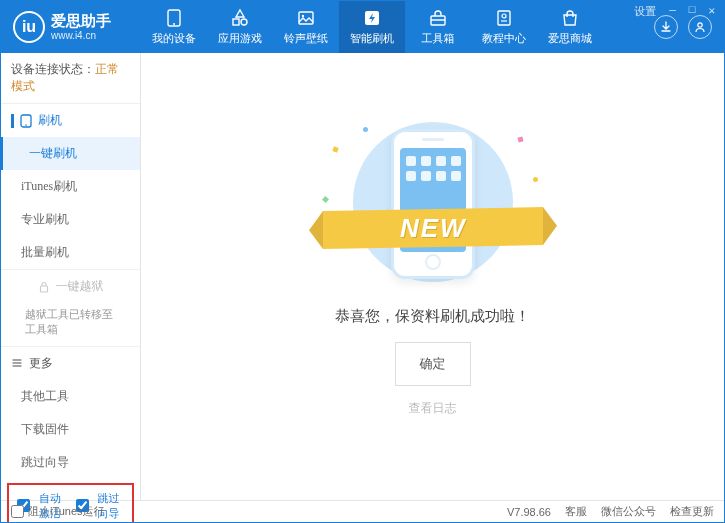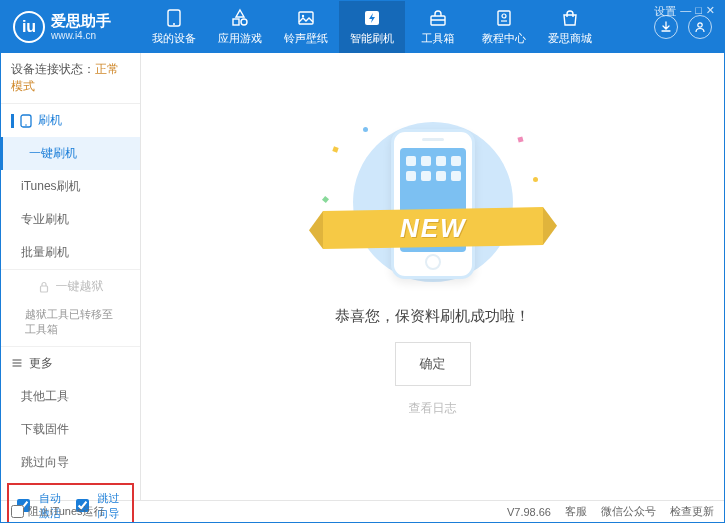--- a/index.html
+++ b/index.html
@@ -9,34 +9,34 @@
 .logo-circle { width: 32px; height: 32px; border: 2px solid #fff; border-radius: 50%; display: flex; align-items: center; justify-content: center; font-weight: bold; font-size: 16px; margin-right: 6px; }
 .logo-text { display: flex; flex-direction: column; line-height: 1.2; }
 .logo-name { font-size: 15px; font-weight: bold; }
 .logo-url { font-size: 10px; opacity: 0.85; }
 .nav { display: flex; flex: 1; height: 100%; }
 .nav-item { width: 66px; display: flex; flex-direction: column; align-items: center; justify-content: center; font-size: 11px; cursor: pointer; gap: 3px; position: relative; }
 .nav-item.active { background: #1569b8; }
 .nav-icon { width: 20px; height: 20px; display: flex; align-items: center; justify-content: center; }
 .header-right { display: flex; align-items: center; gap: 10px; padding-right: 12px; }
 .header-circle { width: 24px; height: 24px; border: 1.5px solid rgba(255,255,255,0.7); border-radius: 50%; display: flex; align-items: center; justify-content: center; cursor: pointer; }
-.window-controls { position: absolute; top: 4px; right: 10px; display: flex; gap: 4px; font-size: 11px; }
+.window-controls { position: absolute; top: 4px; right: 10px; display: flex; gap: 13px; font-size: 11px; font-family: Liberation Mono, monospace; }
 .window-controls span { cursor: pointer; color: rgba(255,255,255,0.8); }
 .body { display: flex; height: calc(100% - 52px - 22px); }
 .sidebar { width: 140px; border-right: 1px solid #e5e5e5; display: flex; flex-direction: column; font-size: 12px; color: #555; }
 .status-row { padding: 8px 10px; border-bottom: 1px solid #eee; }
 .status-value { color: #d08a2e; }
 .side-section { border-bottom: 1px solid #f0f0f0; }
 .section-head { display: flex; align-items: center; gap: 6px; padding: 8px 10px; color: #555; }
 .section-head .bar { width: 3px; height: 14px; background: transparent; }
 .section-head.flash .bar { background: #1a7dd8; }
 .section-head.flash { color: #1a7dd8; }
 .section-head.lock { color: #bbb; justify-content: center; }
 .sub-list { }
-.sub-item { padding: 8px 10px 8px 20px; cursor: pointer; color: #666; }
+.sub-item { padding: 8px 10px 8px 20px; cursor: pointer; color: #666; font-family: Liberation Serif, serif; }
 .sub-item.active { background: #e9f3fd; color: #1a7dd8; border-left: 2px solid #1a7dd8; padding-left: 26px; }
 .sub-note { padding: 4px 10px 8px 24px; color: #999; font-size: 11px; line-height: 1.4; }
 .checkbox-row { display: flex; gap: 10px; padding: 6px 8px; border: 2px solid #d33; margin: 4px 6px 0px 6px; }
 .checkbox-row label { display: flex; align-items: center; gap: 9px; color: #1a7dd8; cursor: pointer; font-size: 11px;}
 .checkbox-row input { accent-color: #1a7dd8; }
 .main { flex: 1; position: relative; display: flex; flex-direction: column; align-items: center; justify-content: center; }
 .illustration { width: 260px; height: 170px; position: relative; margin-top: -20px; }
 .circle-bg { width: 160px; height: 160px; border-radius: 50%; background: #cfe7fb; position: absolute; left: 50px; top: 5px; }
 .phone { width: 84px; height: 150px; background: #fff; border: 3px solid #d2e9fb; border-radius: 14px; position: absolute; left: 88px; top: 12px; box-shadow: 0 4px 10px rgba(0,0,0,0.08); }
 .phone::before { content:''; position:absolute; top:6px; left:50%; transform:translateX(-50%); width:22px; height:3px; background:#e3eef6; border-radius:2px; }

